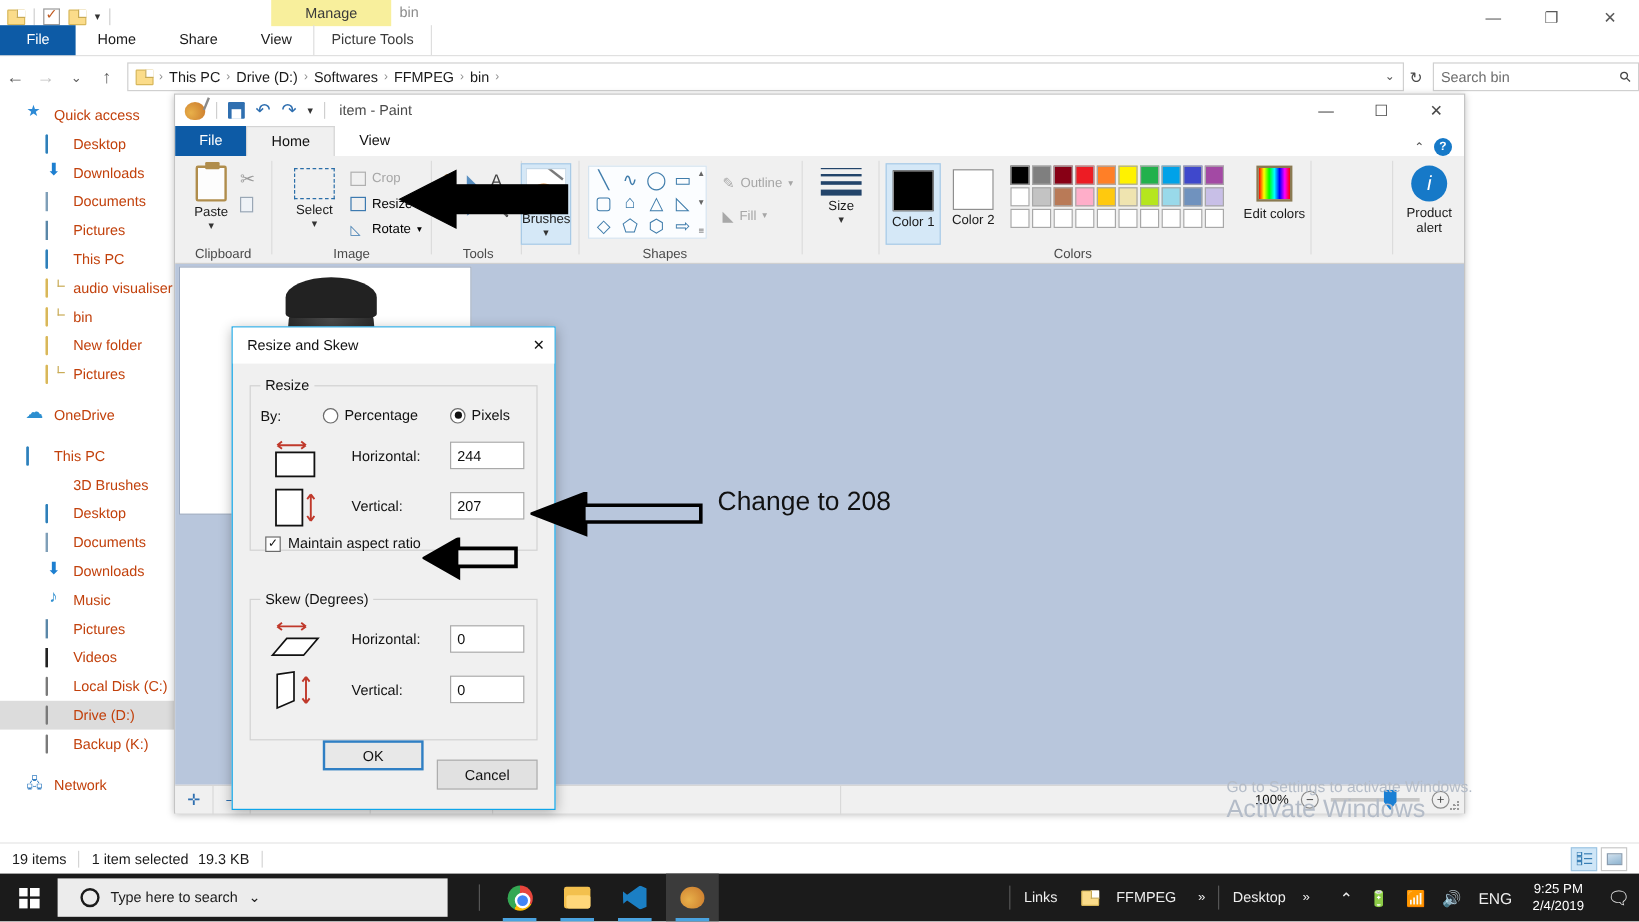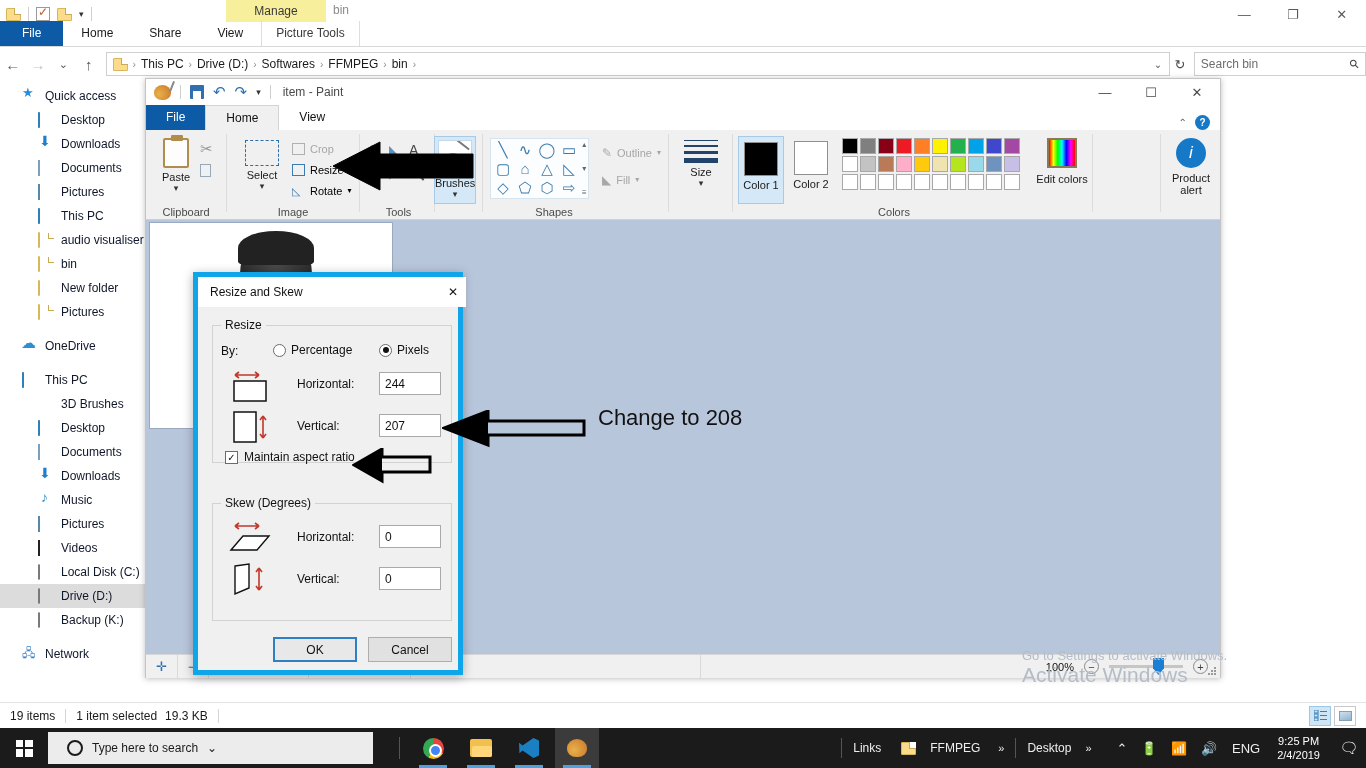--- a/index.html
+++ b/index.html
@@ -63,21 +63,21 @@
   #searchbox { width:176px; height:24px; border:1px solid #d0d0d0; background:#fff;
     display:flex; align-items:center; padding:0 6px; margin-left:4px; }
   #searchbox span.ph { color:#6d6d6d; font-size:12px; }
   #search-ico { margin-left:auto; color:#444; font-size:12px; transform:rotate(-45deg); }
 
   
   #navpane { left:0; top:84px; width:145px; height:618px; background:#fff; font-size:12px; }
   .nav-item { height:24px; display:flex; align-items:center; padding-left:22px; gap:7px; }
   .nav-item.lvl2 { padding-left:38px; }
   .nav-item.sel { background:#dcdcdc; }
-  .nav-label { color:#0f172a; white-space:nowrap; }
+  .nav-label { color:#c2410c; white-space:nowrap; }
   .ni { width:16px; height:14px; flex:0 0 16px; position:relative; }
   .ico-star:after{content:"★";position:absolute;left:0;top:-4px;color:#2c8ad6;font-size:13px;}
   .ico-mon{ width:15px;height:11px;background:#4aa3e0;border:1px solid #2f7fb8;border-radius:1px;}
   .ico-dl:after{content:"⬇";position:absolute;left:1px;top:-4px;color:#1d7fd0;font-size:14px;}
   .ico-doc{ width:11px;height:14px;background:#eef3f8;border:1px solid #7f9fb8;}
   .ico-pic{ width:15px;height:11px;background:linear-gradient(160deg,#bcd9ee,#7fb0d4);border:1px solid #5a87a8;}
   .ico-folder{ width:14px;height:12px;background:#fbdc8a;border:1px solid #d8b75a;border-radius:1px;}
   .ico-folder.dogear:after{content:"";position:absolute;right:0;top:0;width:5px;height:5px;background:#fff;border-left:1px solid #c9ab55;border-bottom:1px solid #c9ab55;}
   .ico-cloud:after{content:"☁";position:absolute;left:-1px;top:-5px;color:#2d8fd0;font-size:15px;}
   .ico-3d{ width:13px;height:13px;background:linear-gradient(135deg,#6fd0e8,#2f8fd0);transform:skewY(-8deg);}
@@ -188,21 +188,21 @@
        radial-gradient(circle 1px at 7px 1px,#9a9a9a 99%,transparent);}
 
   
   #watermark{ left:1022px; top:648px; width:344px; text-align:left; color:#aeb7c4;
      pointer-events:none; }
   #wm1{ font-size:21px; color:#b4bcc8; line-height:24px;}
   #wm2{ font-size:13px; color:#b4bcc8; }
 
   
   #dialog{ left:193px; top:272px; width:270px; height:403px; background:#f0f0f0;
-    border:5px solid #0ea5e9; box-shadow:0 2px 10px rgba(0,0,0,.3); }
+    border:1px solid #0ea5e9; box-shadow:0 2px 10px rgba(0,0,0,.3); }
   #dlg-title{ left:0; top:0; width:268px; height:30px; background:#fff; display:flex;
     align-items:center; }
   #dlg-title span{ padding-left:12px; font-size:12px; color:#111; }
   #dlg-close{ margin-left:auto; width:38px; height:30px; display:flex;
     align-items:center; justify-content:center; font-size:14px; color:#333; }
   .fieldset{ position:absolute; border:1px solid #d2d2d2; }
   .fs-legend{ position:absolute; top:-8px; left:8px; background:#f0f0f0; padding:0 4px;
     font-size:12px; color:#111; }
   .lbl{ font-size:12px; color:#111; }
   .radio{ width:13px;height:13px;border:1px solid #6b6b6b;border-radius:50%;background:#fff;
@@ -747,21 +747,21 @@
     <span style="position:absolute;left:12px;top:58px">
       <svg width="50" height="36" viewBox="0 0 50 36">
         <path d="M10 4 L24 2 L24 26 L10 32 Z" fill="#fff" stroke="#111" stroke-width="1.4"></path>
         <path d="M34 6 v22 M34 6 l-3 4 M34 6 l3 4 M34 28 l-3 -4 M34 28 l3 -4" stroke="#c0392b" fill="none" stroke-width="1.6"></path>
       </svg>
     </span>
     <span class="lbl" style="position:absolute;left:84px;top:68px">Vertical:</span>
     <span class="txtbox" style="position:absolute;left:166px;top:63px">0</span>
   </div>
 
-  <div class="dbtn def" style="position:absolute;left:75px;top:360px">OK</div>
+  <div class="dbtn def" style="position:absolute;left:75px;top:344px">OK</div>
   <div class="dbtn" style="position:absolute;left:170px;top:360px">Cancel</div>
 </div>
 
 <svg class="ann" style="left:325px;top:140px;width:150px;height:60px">
   <path d="M148 14 L55 14 L55 2 L8 26 L55 50 L55 38 L148 38 Z" fill="#000" stroke="#000" stroke-width="1"></path>
 </svg>
 
 <svg class="ann" style="left:442px;top:410px;width:145px;height:40px">
   <path d="M142 11 L46 11 L46 1 L2 18 L46 35 L46 25 L142 25 Z" fill="none" stroke="#000" stroke-width="3"></path>
   <path d="M2 18 L46 1 L46 35 Z" fill="#000"></path>

